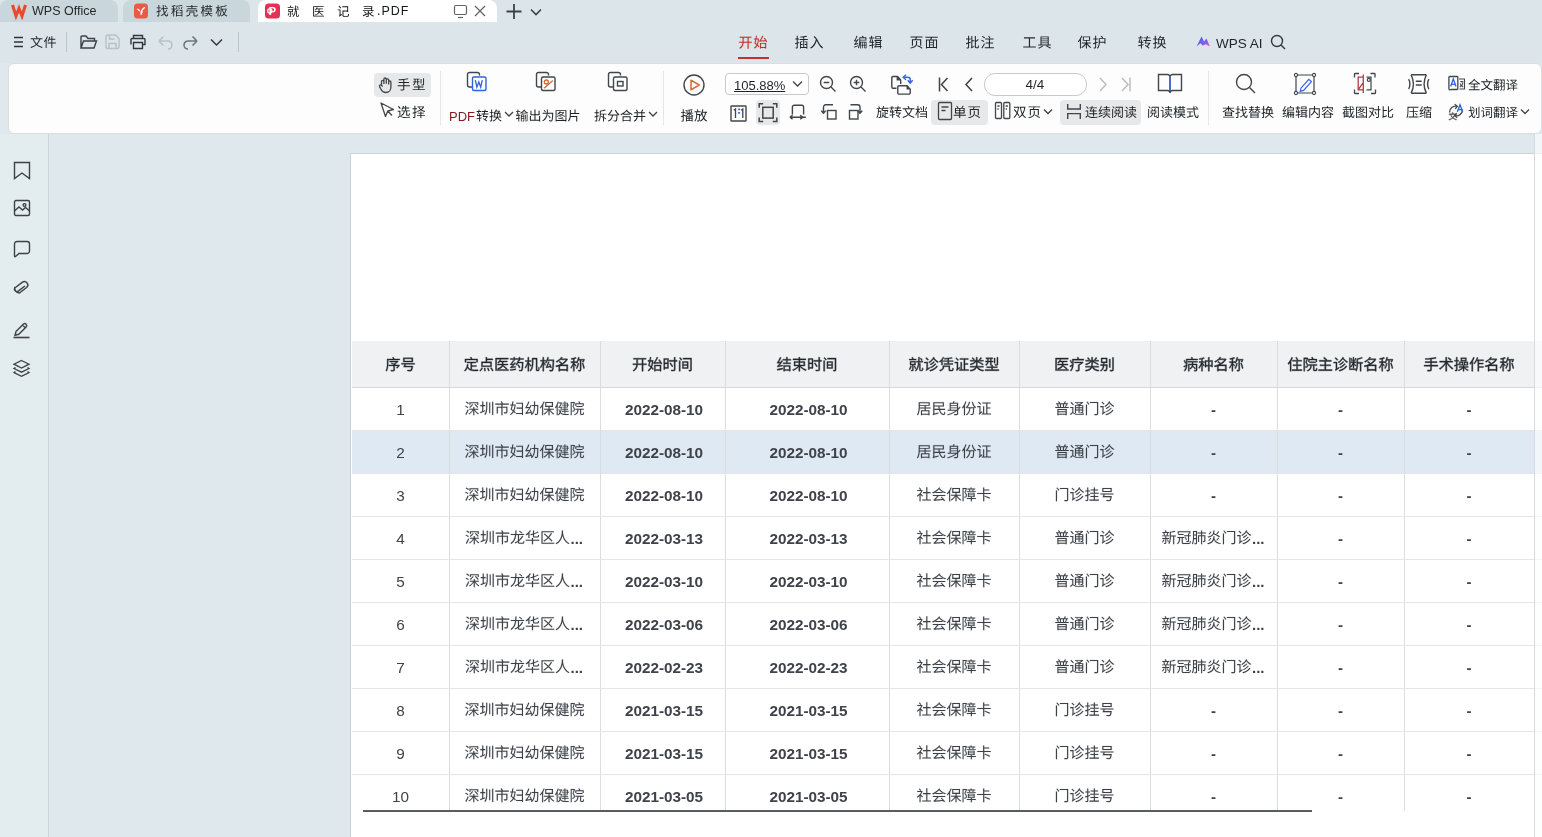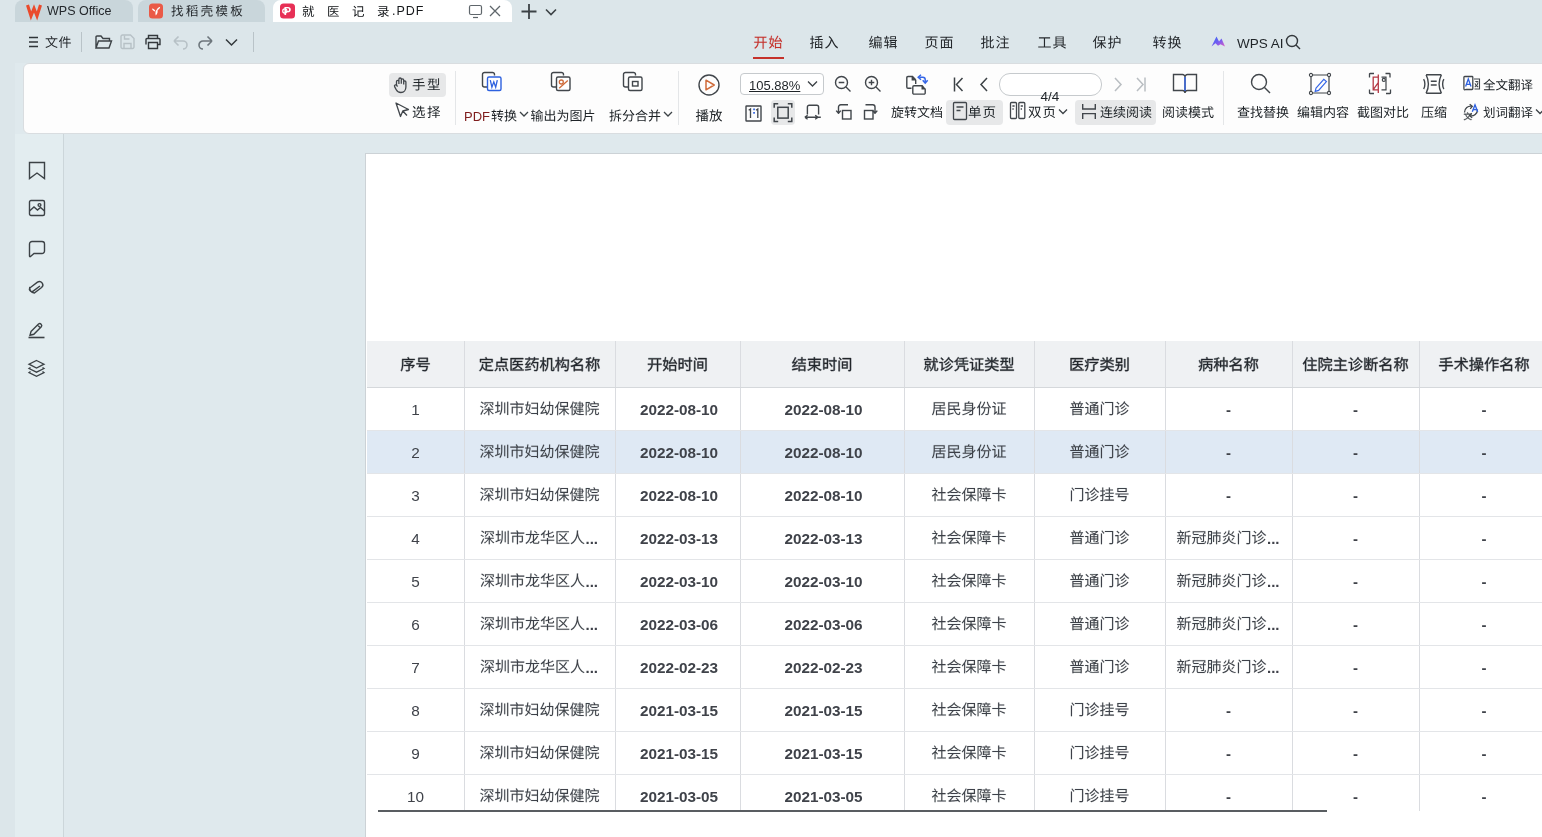--- a/index.html
+++ b/index.html
@@ -1,36 +1,36 @@
 <!DOCTYPE html>
 <html><head><meta charset="utf-8"><style>
 *{margin:0;padding:0}
 html,body{width:1542px;height:837px;overflow:hidden;background:#dce6ea}
-#root{position:absolute;left:15px;top:0;width:1468px;height:837px;font-family:'Liberation Sans',sans-serif}
+#root{position:absolute;left:0;top:0;width:1468px;height:837px;font-family:'Liberation Sans',sans-serif}
 </style></head><body>
 <div id="root">
 <div style="position:absolute;left:0;top:0;width:1542px;height:22px;background:#dce6ea;"></div>
 <div style="position:absolute;left:0;top:22px;width:1542px;height:41px;background:#dce6ea;"></div>
 <div style="position:absolute;left:0;top:63px;width:1542px;height:774px;background:#dfe9ed;"></div>
 <div style="position:absolute;left:8px;top:63px;width:1534px;height:71px;background:#fdfdfd;border:1px solid #d9dde0;border-radius:6px;box-sizing:border-box;"></div>
 <div style="position:absolute;left:0;top:134px;width:49px;height:703px;background:#e3edf0;border-right:1px solid #ccd6da;box-sizing:border-box;"></div>
 <div style="position:absolute;left:350px;top:153px;width:1192px;height:684px;background:#ffffff;border-top:1px solid #ccd2d6;border-left:1px solid #ccd2d6;box-sizing:border-box;"></div>
 <div style="position:absolute;left:0px;top:0;width:118px;height:22px;background:#c9d6db;border-radius:8px 8px 0 0;"></div>
 <div style="position:absolute;left:123px;top:0;width:127px;height:22px;background:#c9d6db;border-radius:8px 8px 0 0;"></div>
 <div style="position:absolute;left:258px;top:0;width:239px;height:22px;background:#ffffff;border-radius:8px 8px 0 0;"></div>
 <div style="position:absolute;left:32.0px;top:5.0px;font:400 12.5px 'Liberation Sans',sans-serif;color:#24282c;white-space:nowrap;line-height:1;">WPS Office</div>
 <div style="position:absolute;left:377.0px;top:5.0px;font:400 12.5px 'Liberation Sans',sans-serif;color:#14171a;letter-spacing:1.0px;white-space:nowrap;line-height:1;text-align:center;">.PDF</div>
 <div style="position:absolute;left:738px;top:56.5px;width:31px;height:2.5px;background:#c5322b;"></div>
-<div style="position:absolute;left:1216.0px;top:36.5px;font:400 13.5px 'Liberation Sans',sans-serif;color:#1f2428;white-space:nowrap;line-height:1;margin-left:6px;">WPS AI</div>
+<div style="position:absolute;left:1216.0px;top:36.5px;font:400 13.5px 'Liberation Sans',sans-serif;color:#1f2428;white-space:nowrap;line-height:1;">WPS AI</div>
 <div style="position:absolute;left:374px;top:72.5px;width:57px;height:24px;background:#e7e8e9;border-radius:4px;"></div>
 <div style="position:absolute;left:449.0px;top:110.0px;font:400 13.0px 'Liberation Sans',sans-serif;color:#7f1d1d;white-space:nowrap;line-height:1;">PDF</div>
 <div style="position:absolute;left:725px;top:73px;width:84px;height:22px;background:#fff;border:1px solid #c6cacd;border-radius:4px;box-sizing:border-box;"></div>
 <div style="position:absolute;left:734.0px;top:78.5px;font:400 13.0px 'Liberation Sans',sans-serif;color:#1f2428;white-space:nowrap;line-height:1;text-decoration:underline;">105.88%</div>
 <div style="position:absolute;left:984px;top:72.5px;width:103px;height:23px;background:#fff;border:1px solid #c6cacd;border-radius:11px;box-sizing:border-box;"></div>
-<div style="position:absolute;left:1035.0px;top:78.0px;font:400 13.5px 'Liberation Sans',sans-serif;color:#1f2428;transform:translateX(-50%);white-space:nowrap;line-height:1;margin-top:12px;">4/4</div>
+<div style="position:absolute;left:1035.0px;top:78.0px;font:400 13.5px 'Liberation Sans',sans-serif;color:#1f2428;transform:translateX(-50%);white-space:nowrap;line-height:1;">4/4</div>
 <div style="position:absolute;left:756px;top:100px;width:24px;height:25px;background:#e7e8e9;border-radius:4px;"></div>
 <div style="position:absolute;left:931px;top:99.5px;width:57px;height:25px;background:#e7e8e9;border-radius:4px;"></div>
 <div style="position:absolute;left:1060px;top:99.5px;width:81px;height:25px;background:#e7e8e9;border-radius:4px;"></div>
 <div style="position:absolute;left:352px;top:341px;width:1190px;height:46px;background:#eff1f3;"></div>
 <div style="position:absolute;left:352px;top:430px;width:1190px;height:43px;background:#dfe9f4;"></div>
 <div style="position:absolute;left:449px;top:341px;width:1px;height:470px;background:#dadce0;"></div>
 <div style="position:absolute;left:600px;top:341px;width:1px;height:470px;background:#dadce0;"></div>
 <div style="position:absolute;left:725px;top:341px;width:1px;height:470px;background:#dadce0;"></div>
 <div style="position:absolute;left:889px;top:341px;width:1px;height:470px;background:#dadce0;"></div>
 <div style="position:absolute;left:1019px;top:341px;width:1px;height:470px;background:#dadce0;"></div>

